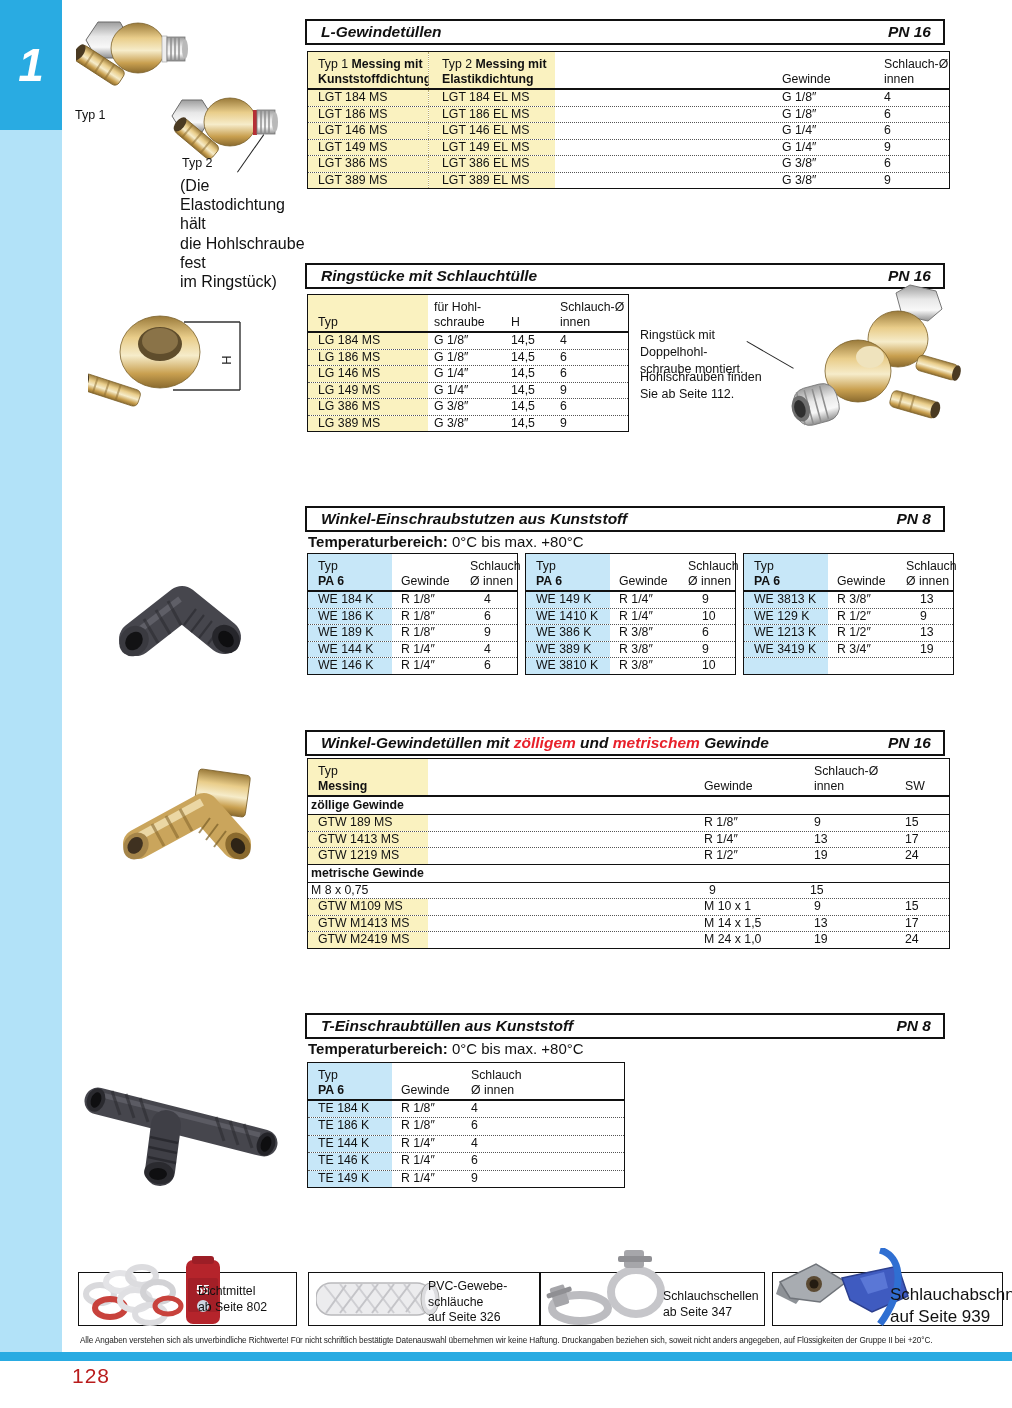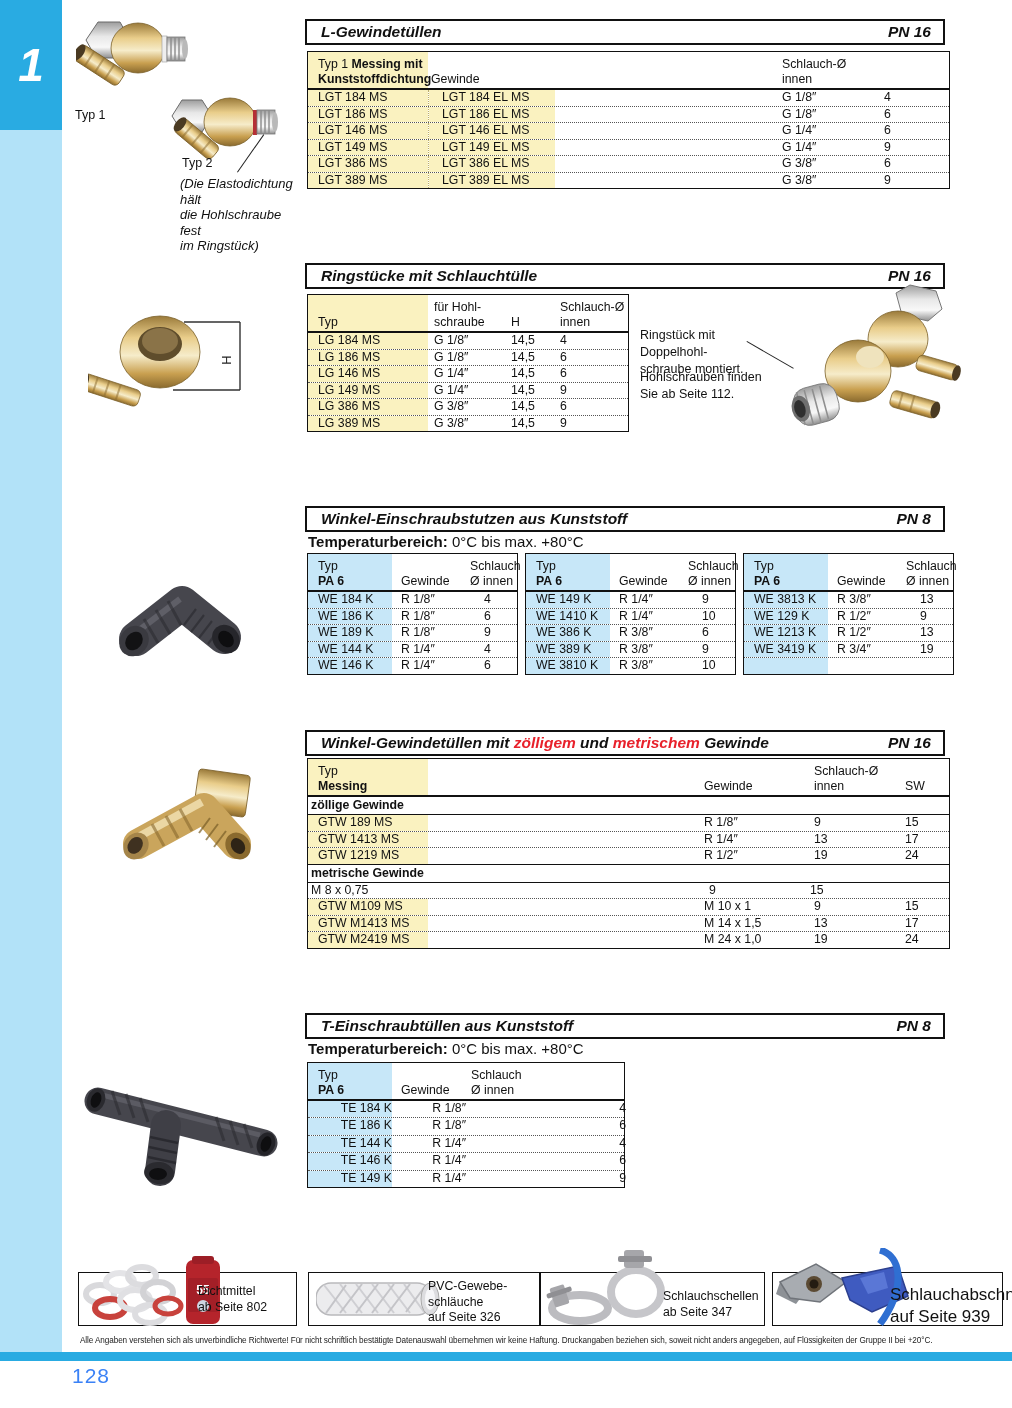--- a/index.html
+++ b/index.html
@@ -7,21 +7,21 @@
     width:1012px;height:1408px;position:relative;overflow:hidden;
     background:#ffffff;color:#111;
     font-family:"Liberation Sans", sans-serif;
   }
   
   .tab1{position:absolute;left:0;top:0;width:62px;height:130px;background:#29abe2;
         display:flex;align-items:center;justify-content:center;
         color:#fff;font-style:italic;font-weight:bold;font-size:46px;}
   .sidebar{position:absolute;left:0;top:130px;width:62px;height:1222px;background:#b2e2f8;}
   .bluebar{position:absolute;left:0;top:1352px;width:1012px;height:9px;background:#29abe2;}
-  .pagenum{position:absolute;left:72px;top:1364px;font-size:21px;color:#3b82f6;letter-spacing:1px;}
+  .pagenum{position:absolute;left:72px;top:1364px;font-size:21px;color:#b91c1c;letter-spacing:1px;}
 
   
   .titlebar{position:absolute;left:305px;width:640px;height:26px;box-sizing:border-box;
             border:2px solid #111;background:#fff;display:flex;align-items:center;
             justify-content:space-between;padding:0 12px 0 14px;
             font-style:italic;font-weight:bold;font-size:15.5px;white-space:nowrap;}
   .titlebar .red{color:#e8212b;}
 
   .temp{position:absolute;font-size:15px;white-space:nowrap;}
 
@@ -70,24 +70,24 @@
   .s4 .c1,.s4 .h1{padding-left:3px;}
   .s4 .c2,.s4 .h2{padding-left:8px;}
   .s4 .c3,.s4 .h3{padding-left:4px;}
 
   
   .s5{left:307px;top:1062px;width:318px;}
   .s5 .thead,.s5 .trow{display:grid;grid-template-columns:84px 74px 160px;}
   .s5 .h0,.s5 .c0{background:#c7e7f8;}
   .s5 .c1,.s5 .h1{padding-left:9px;}
   .s5 .c2,.s5 .h2{padding-left:5px;}
-  .s5 .trow{min-height:16.4px;text-align:right;}
+  .s5 .trow{min-height:16.4px;}
 
   .note{position:absolute;font-size:12.5px;line-height:1.36;white-space:pre-line;}
-  .smallnote{position:absolute;font-size:13px;line-height:1.2;white-space:pre-line;font-style:italic;}
+  .smallnote{position:absolute;font-size:16px;line-height:1.2;white-space:pre-line;}
   .lbl{position:absolute;font-size:12.5px;}
   .callout{position:absolute;height:0;border-top:1.4px solid #222;transform-origin:0 0;}
 
   
   .relbox{position:absolute;top:1272px;height:54px;box-sizing:border-box;border:1.5px solid #111;background:#fff;}
   .reltext{position:absolute;font-size:12.3px;line-height:1.28;white-space:pre-line;}
   .footer{position:absolute;left:80px;top:1336px;width:928px;font-size:8.2px;
           letter-spacing:-0.1px;white-space:nowrap;color:#222;}
   .imgwrap{position:absolute;}
 </style>
@@ -153,20 +153,24 @@
 
 <div class="titlebar" style="top:19px">
   <span class="tl">L-Gewindetüllen</span>
   <span class="pn">PN 16</span>
 </div>
 <div class="tbl s1">
   <div class="thead">
     <div class="hcell h0">
       <div><span>Typ 1</span> <b>Messing mit</b></div>
       <b>Kunststoffdichtung</b>
+    </div>
+    <div class="hcell h1">
+      <div><span>Typ 2</span> <b>Messing mit</b></div>
+      <b>Elastikdichtung</b>
     </div>
     <div class="hcell h2">
         <span>Gewinde</span>
       </div>
     <div class="hcell h3">
       <span>Schlauch-Ø</span>
         <span>innen</span>
     </div>
   </div>
   <div>

